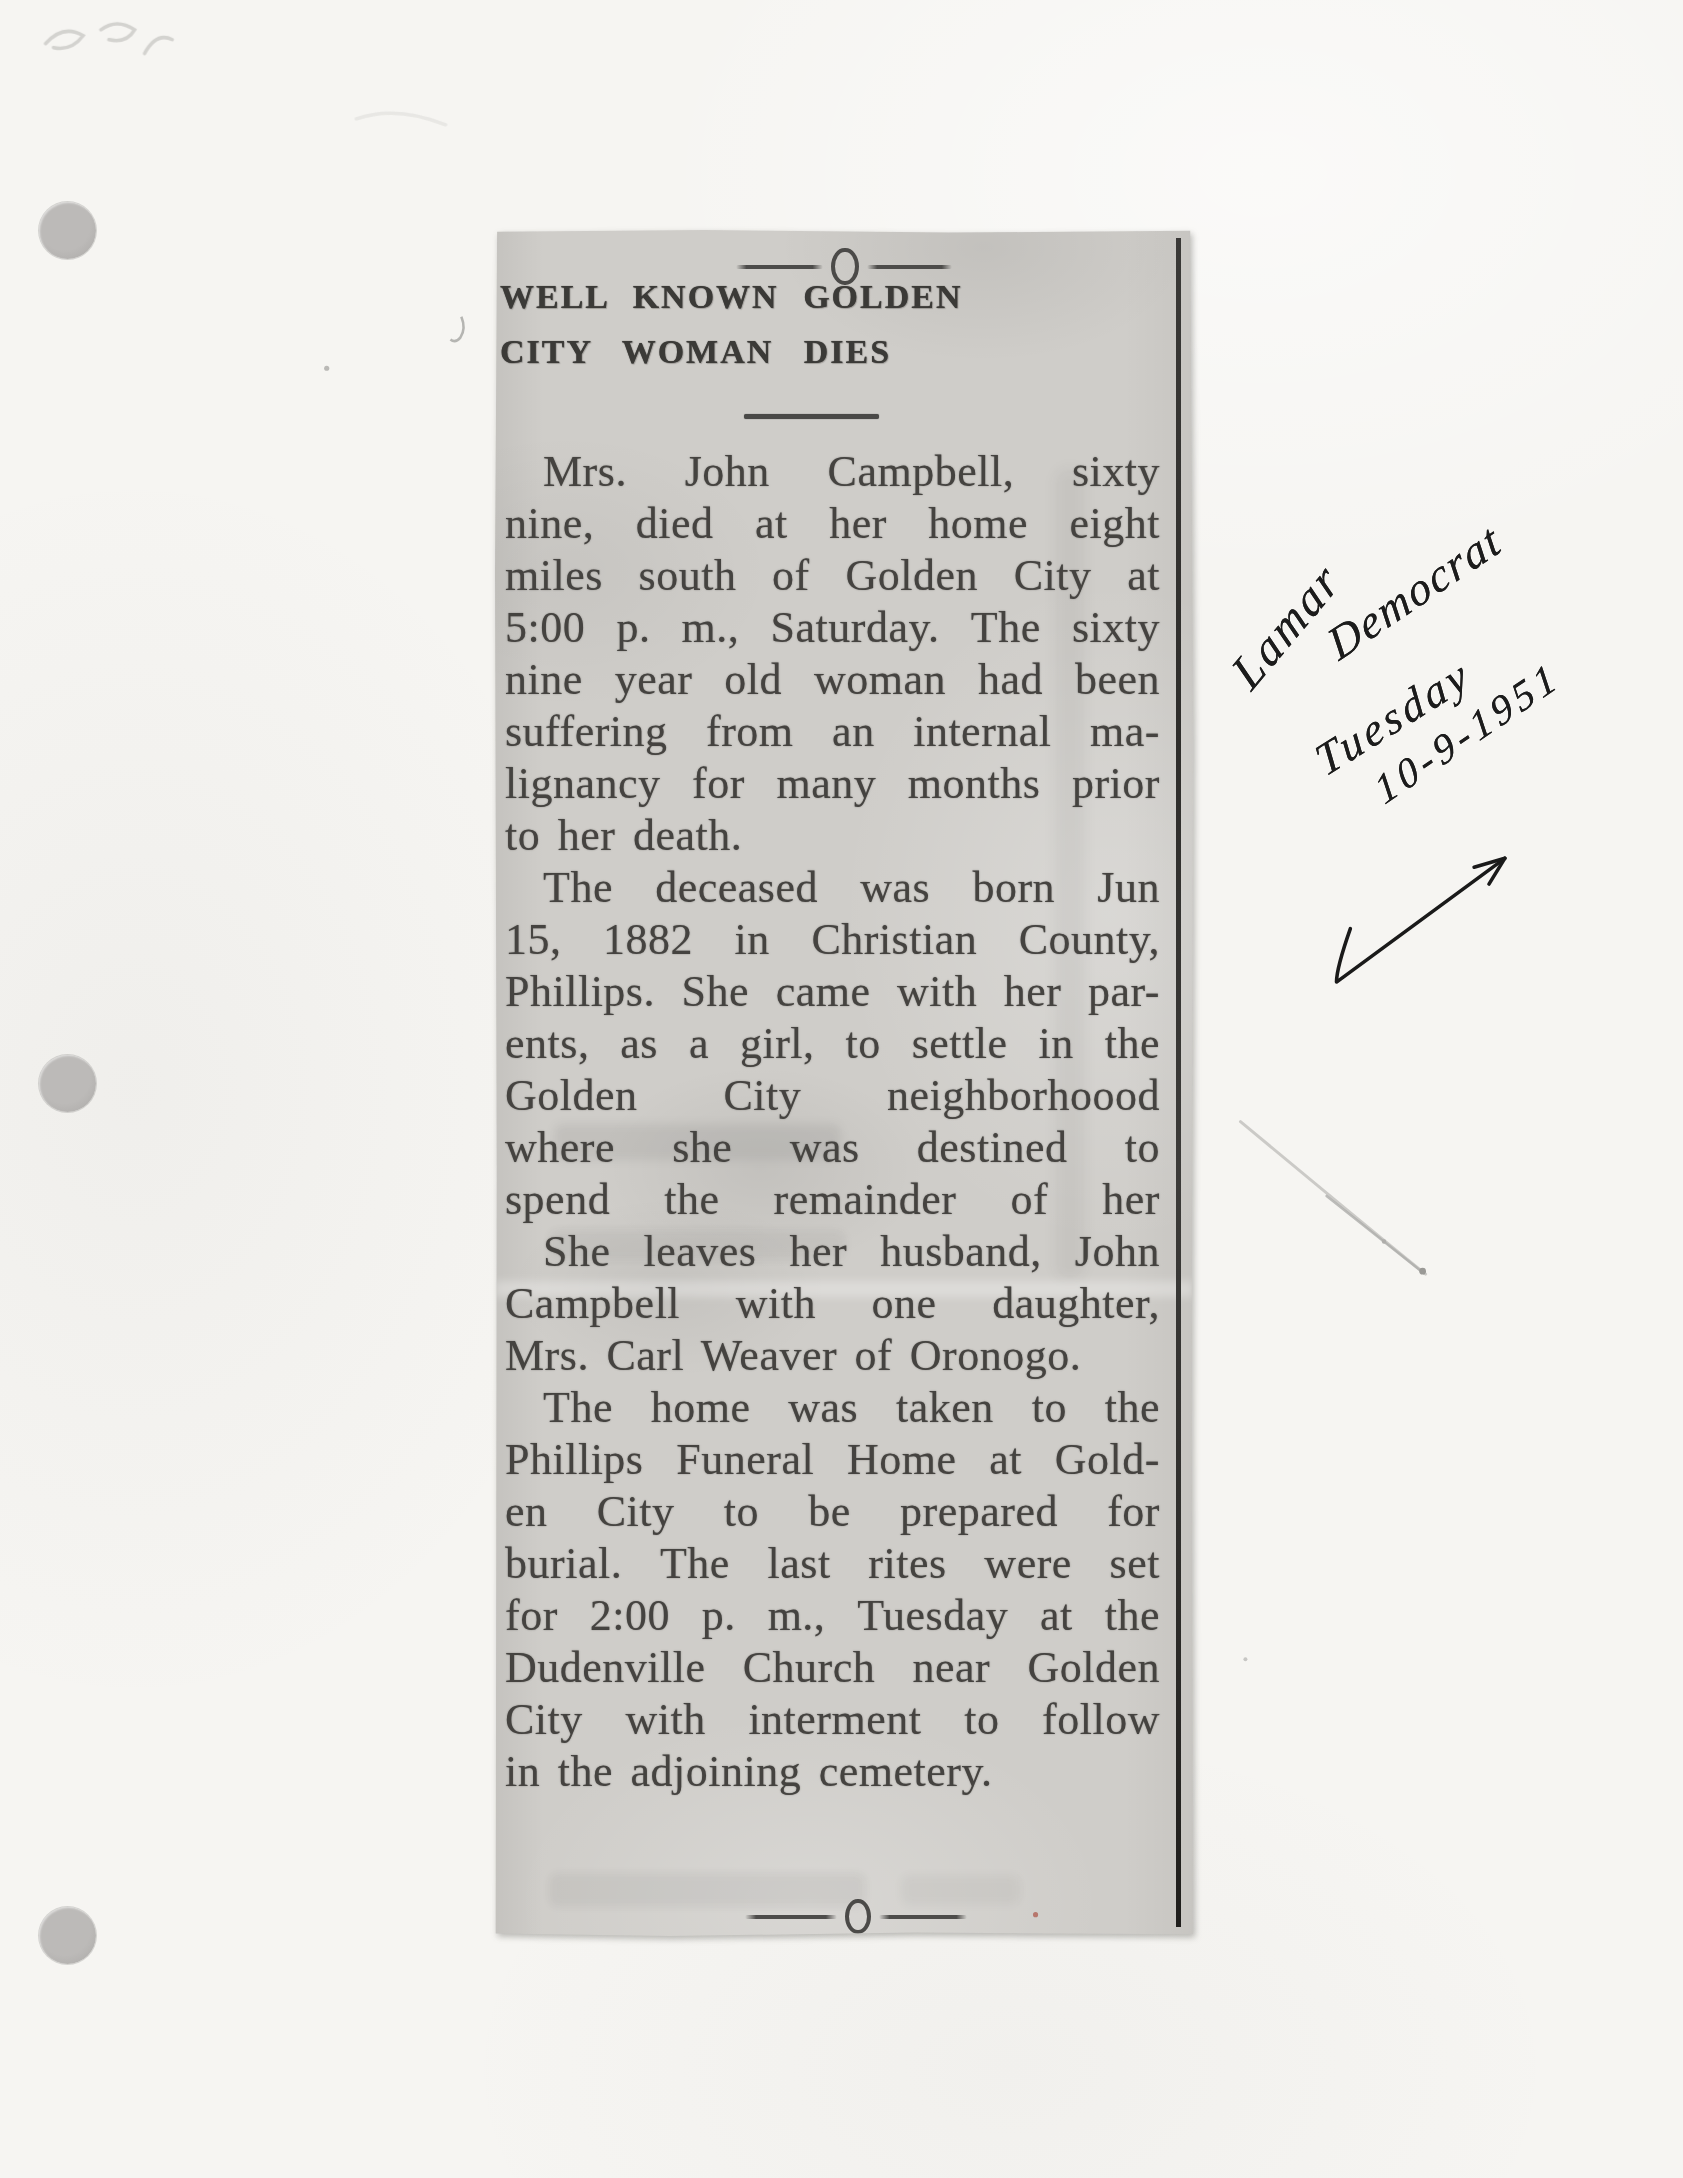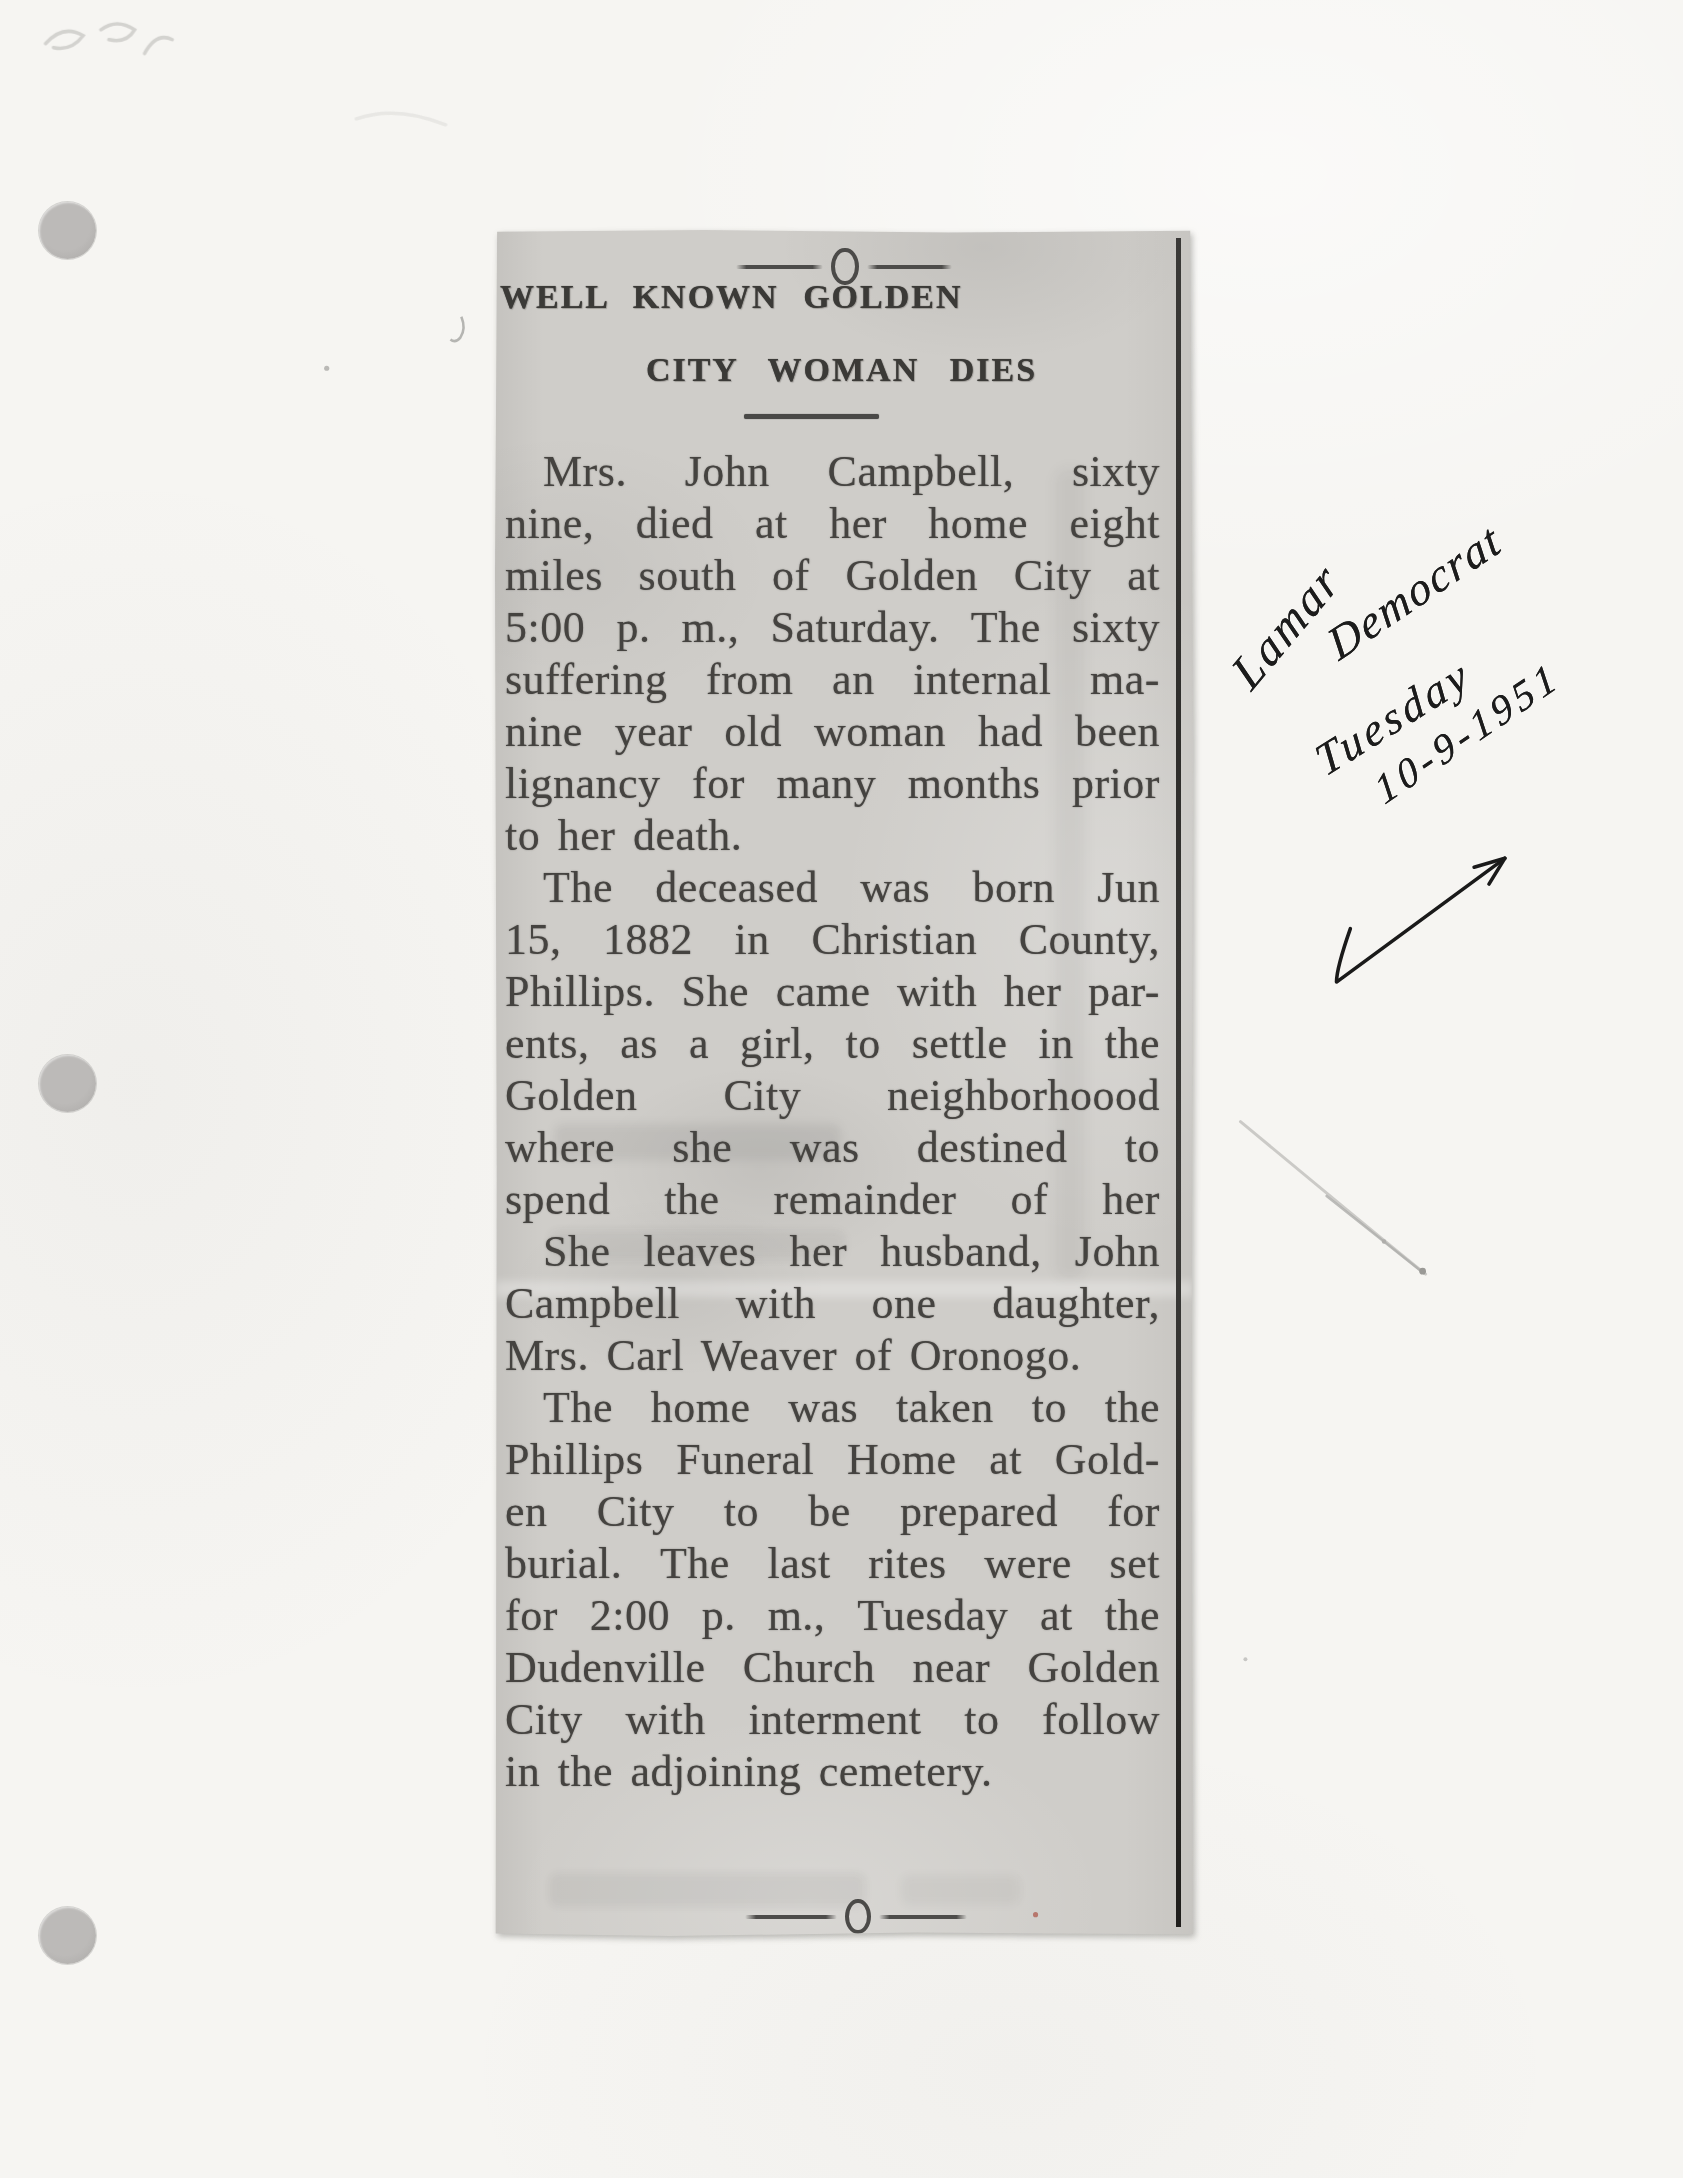--- a/index.html
+++ b/index.html
@@ -32,21 +32,21 @@
       radial-gradient(ellipse 297px 198px at 10% 20%, rgba(0,0,0,.04), transparent 70%),
       linear-gradient(90deg, rgba(0,0,0,.05), transparent 7%, transparent 90%, rgba(0,0,0,.04));
     clip-path:polygon(0.3% 0.1%, 30% 0%, 65% 0.15%, 99.6% 0.05%, 100% 30%, 99.8% 70%, 100% 99.9%, 60% 99.8%, 25% 100%, 0.1% 99.85%, 0.25% 55%, 0% 20%);
   }
   .column-rule{position:absolute;left:681px;top:8px;width:5px;height:1689px;background:linear-gradient(180deg,#3a3937,#2e2d2b 30%,#3c3b39 55%,#2a2927 85%,#1f1e1c);}
   
   .ornament{position:absolute;display:flex;align-items:center;gap:8px;}
   .orn-line{height:4px;background:linear-gradient(90deg,transparent,#4d4c4a 12%,#4d4c4a 88%,transparent);border-radius:2px;}
   .orn-oval{width:20px;height:29px;border:4px solid #4b4a48;border-radius:50%;background:transparent;}
   .headline{position:absolute;left:5px;width:683px;font-weight:bold;font-size:34px;color:#3b3a37;letter-spacing:2px;word-spacing:14px;text-shadow:0 0 1px rgba(58,57,53,.9),1px 1px 1px rgba(58,57,53,.25);white-space:nowrap;}
-  .hl2{text-align:center;padding-right:12px;word-spacing:20px;margin-top:18px;}
+  .hl2{text-align:left;padding-right:12px;word-spacing:20px;}
   .hl-divider{position:absolute;left:249px;top:184px;width:135px;height:5px;background:#4a4947;border-radius:2px;box-shadow:0 0 1px rgba(60,59,56,.8);}
   
   .body-text{position:absolute;left:10px;top:216px;width:655px;font-size:44px;line-height:52px;color:#454340;letter-spacing:0.5px;text-shadow:0 0 1.5px rgba(72,70,66,.65);}
   .bline{height:52px;white-space:nowrap;}
   .bline.just{display:flex;justify-content:space-between;}
   .bline.ind{padding-left:38px;text-align:right;}
   .bline.last{word-spacing:6px;}
   
   .ghost{position:absolute;background:rgba(62,60,56,.085);filter:blur(4px);border-radius:9px;}
   .streak{position:absolute;background:rgba(40,39,36,.05);filter:blur(6px);border-radius:14px;}
@@ -113,33 +113,33 @@
           </div>
           <div class="bline just">
             <span>5:00</span>
             <span>p.</span>
             <span>m.,</span>
             <span>Saturday.</span>
             <span>The</span>
             <span>sixty</span>
           </div>
           <div class="bline just">
-            <span>suffering</span>
-            <span>from</span>
-            <span>an</span>
-            <span>internal</span>
-            <span>ma-</span>
-          </div>
-          <div class="bline just">
             <span>nine</span>
             <span>year</span>
             <span>old</span>
             <span>woman</span>
             <span>had</span>
             <span>been</span>
+          </div>
+          <div class="bline just">
+            <span>suffering</span>
+            <span>from</span>
+            <span>an</span>
+            <span>internal</span>
+            <span>ma-</span>
           </div>
           <div class="bline just">
             <span>lignancy</span>
             <span>for</span>
             <span>many</span>
             <span>months</span>
             <span>prior</span>
           </div>
           <div class="bline last">to her death.</div>
           <div class="bline just ind">

